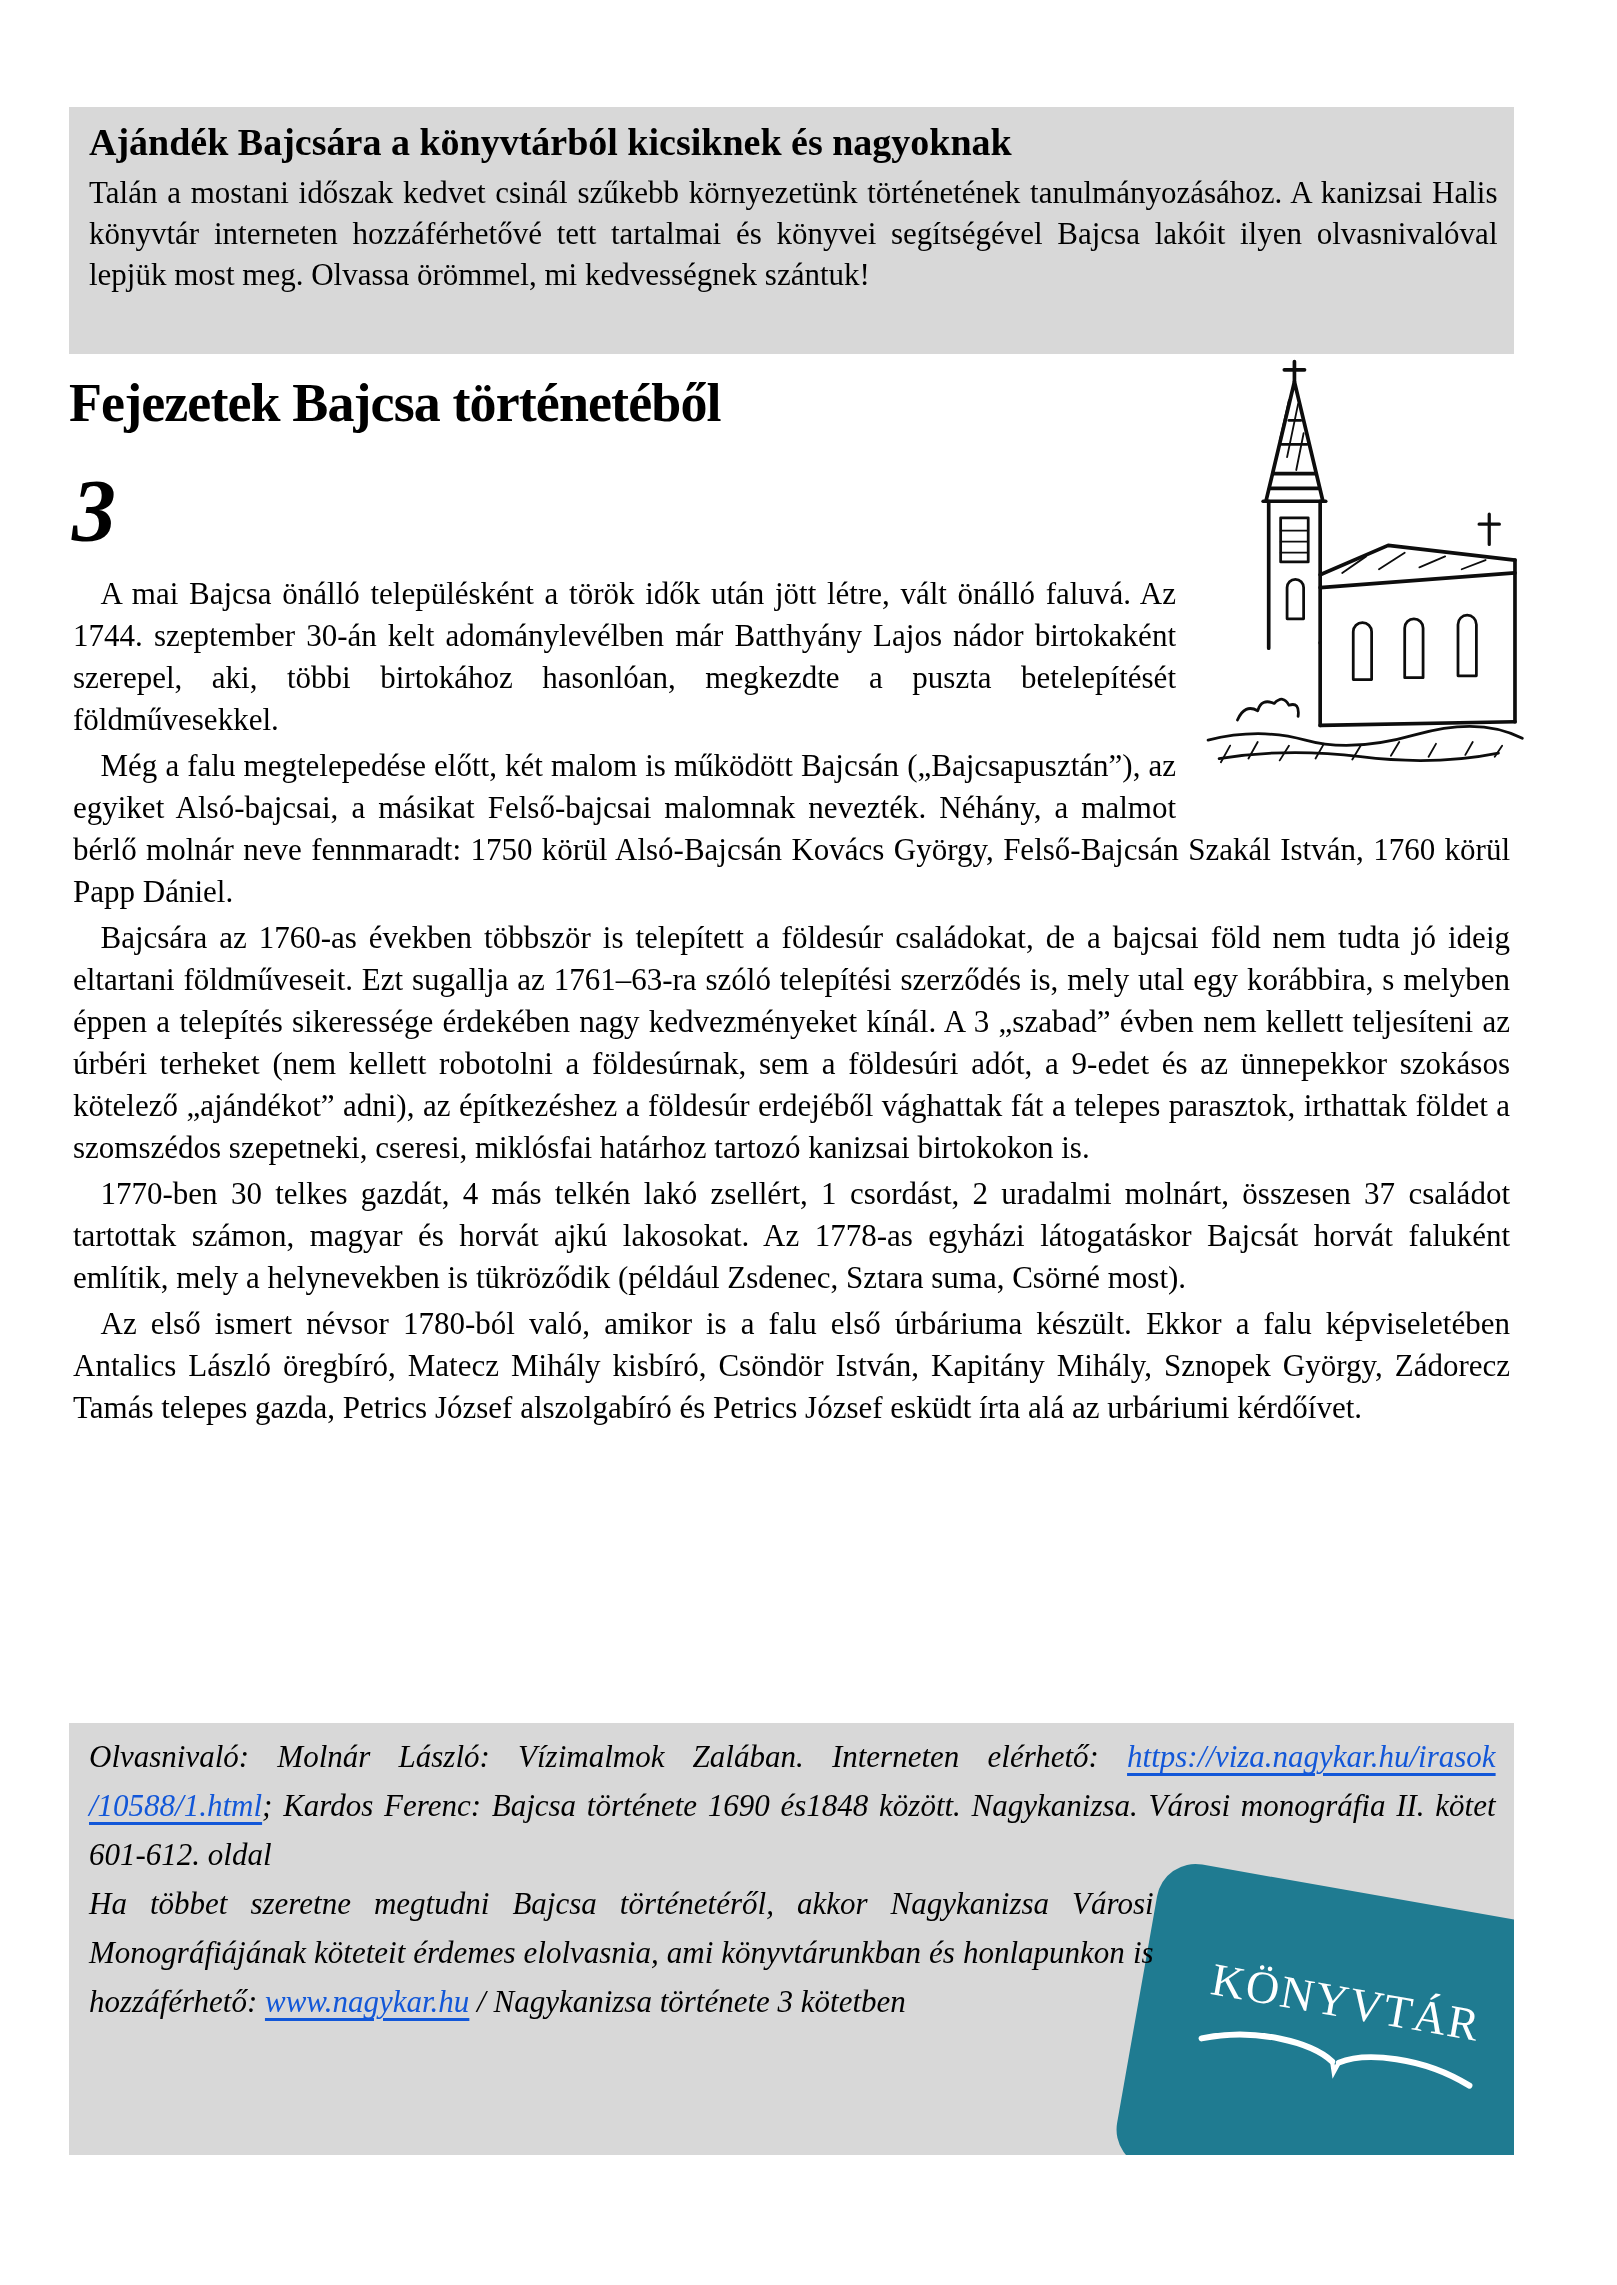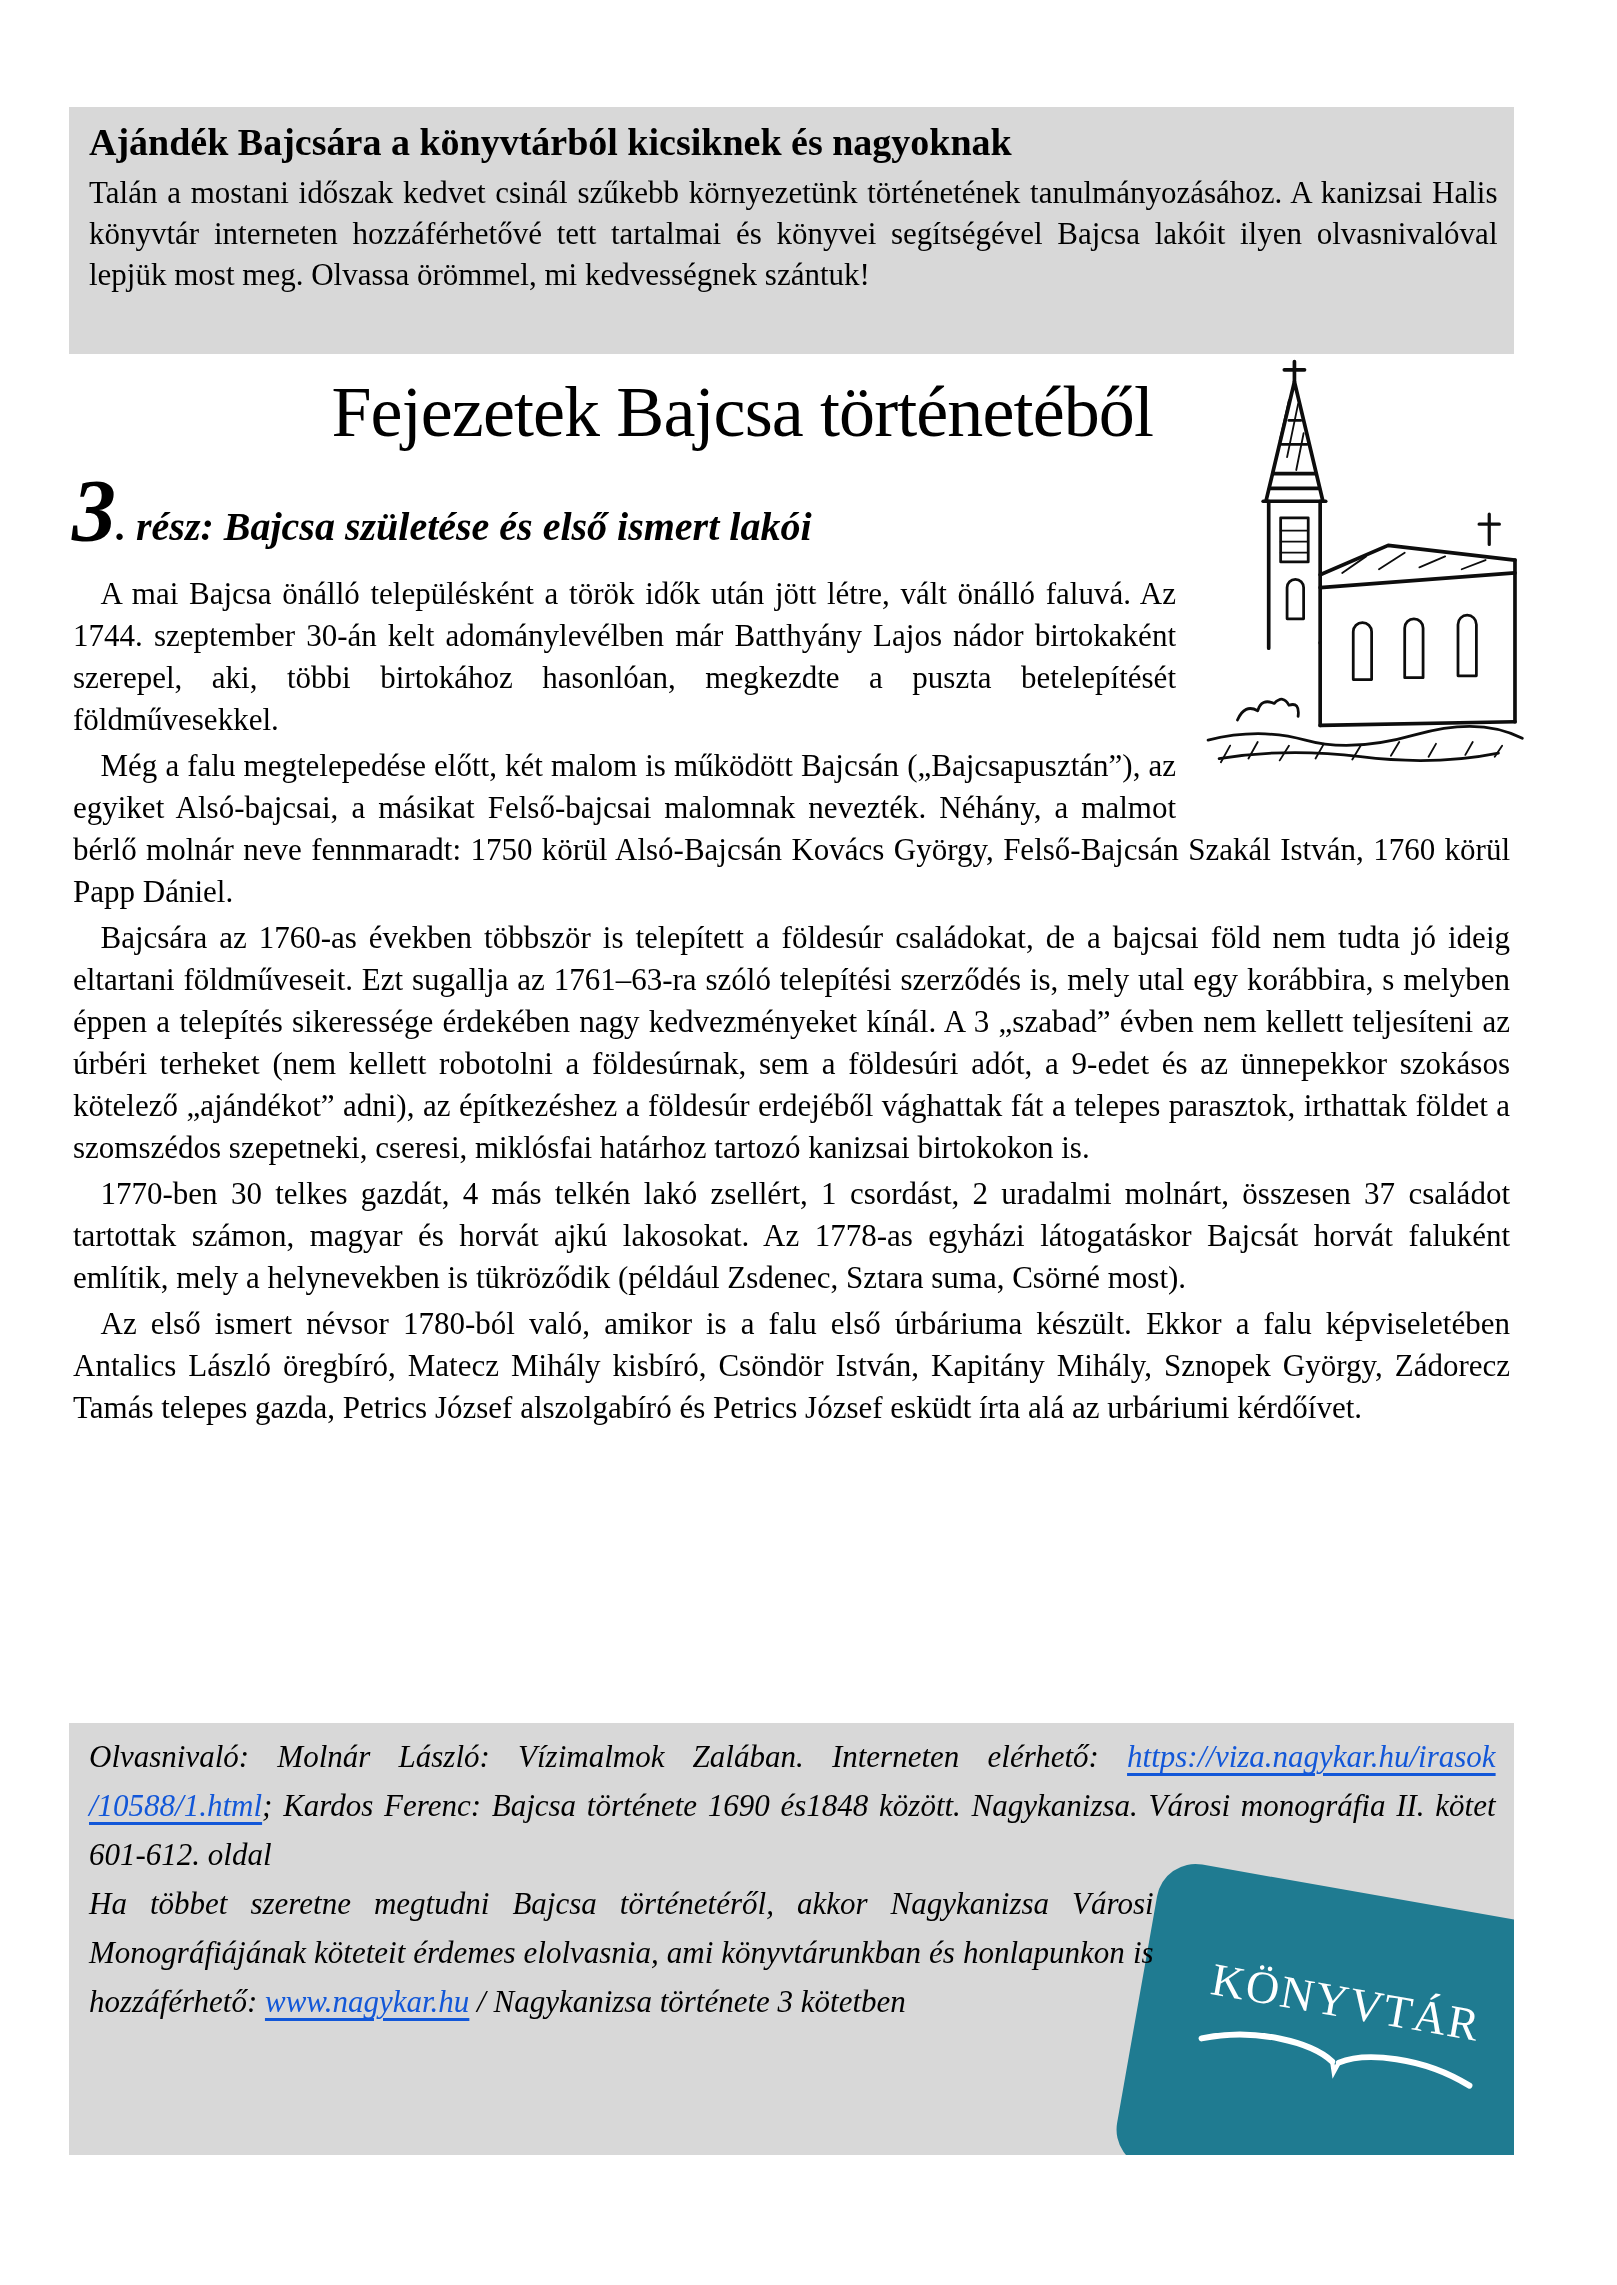--- a/index.html
+++ b/index.html
@@ -29,21 +29,21 @@
     font-size:38px;font-weight:bold;line-height:48px;
   }
   .hb-body{
     padding:0 16.5px 0 20px;
     font-size:31px;line-height:41px;text-align:justify;
   }
 
   
   .main-heading{
     position:absolute;left:69px;top:375px;margin:0;width:1084px;
-    font-size:72px;font-weight:normal;line-height:1.05;letter-spacing:-0.9px;text-align:right;
+    font-size:54px;font-weight:bold;line-height:1.05;letter-spacing:-0.9px;
   }
   .sub-heading{
     position:absolute;left:72px;top:467px;margin:0;width:1084px;
     display:flex;align-items:baseline;
     font-weight:bold;font-style:italic;
   }
   .sub-num{font-size:88px;line-height:1;}
   .sub-rest{font-size:40px;line-height:1.1;}
 
   
@@ -100,21 +100,20 @@
 <div class="page">
 
   <div class="header-box">
     <div class="hb-title">Ajándék Bajcsára a könyvtárból kicsiknek és nagyoknak</div>
     <div class="hb-body">Talán a mostani időszak kedvet csinál szűkebb környezetünk történetének tanulmányozásához. A kanizsai Halis könyvtár interneten hozzáférhetővé tett tartalmai és könyvei segítségével Bajcsa lakóit ilyen olvasnivalóval lepjük most meg. Olvassa örömmel, mi kedvességnek szántuk!</div>
   </div>
 
   <h1 class="main-heading">Fejezetek Bajcsa történetéből</h1>
   <div class="sub-heading">
     <span class="sub-num">3</span>
-      <span class="sub-rest">. rész: Bajcsa születése és első ismert lakói</span>
   </div>
 
   <svg class="church" viewBox="0 0 370 470" aria-hidden="true">
     <g stroke="#0d0d0d" fill="none" stroke-width="4" stroke-linecap="round" stroke-linejoin="round">
 
       <path d="M118,28 V6 M107,15 H129"></path>
 
       <path d="M87,158 L118,28 L149,158"></path>
       <path d="M95,128 L141,128"></path>
       <path d="M91,144 L145,144"></path>

